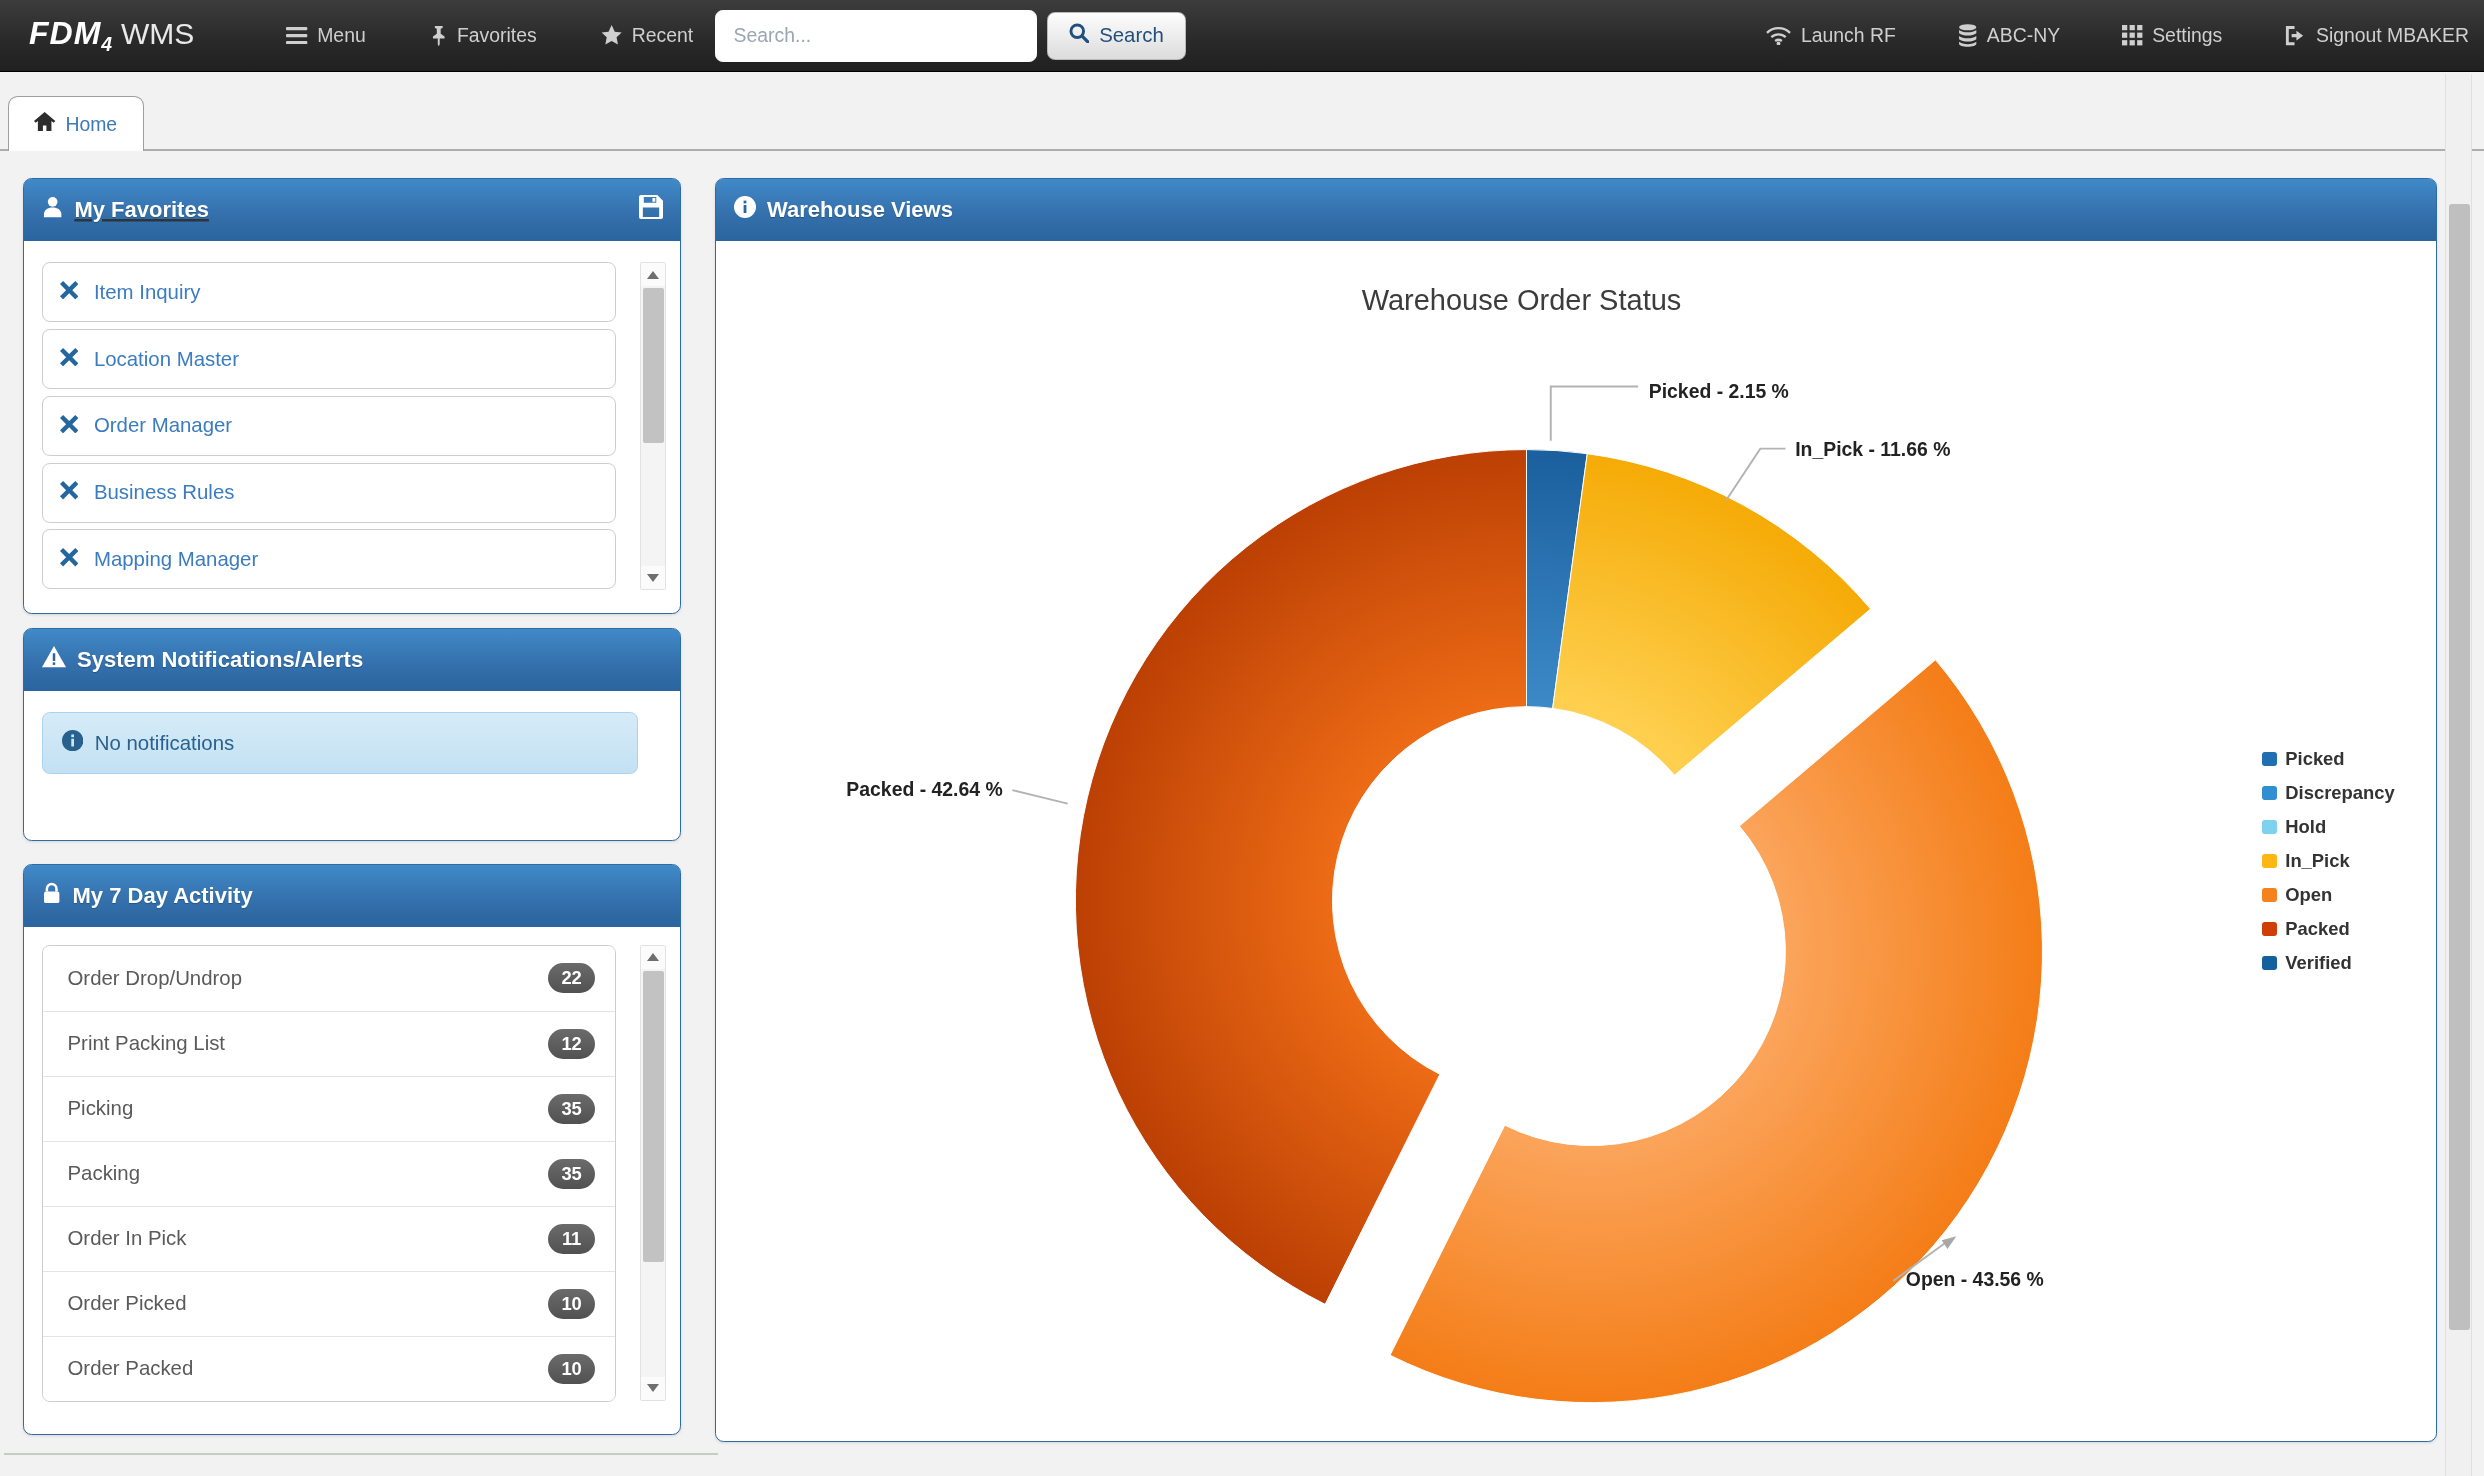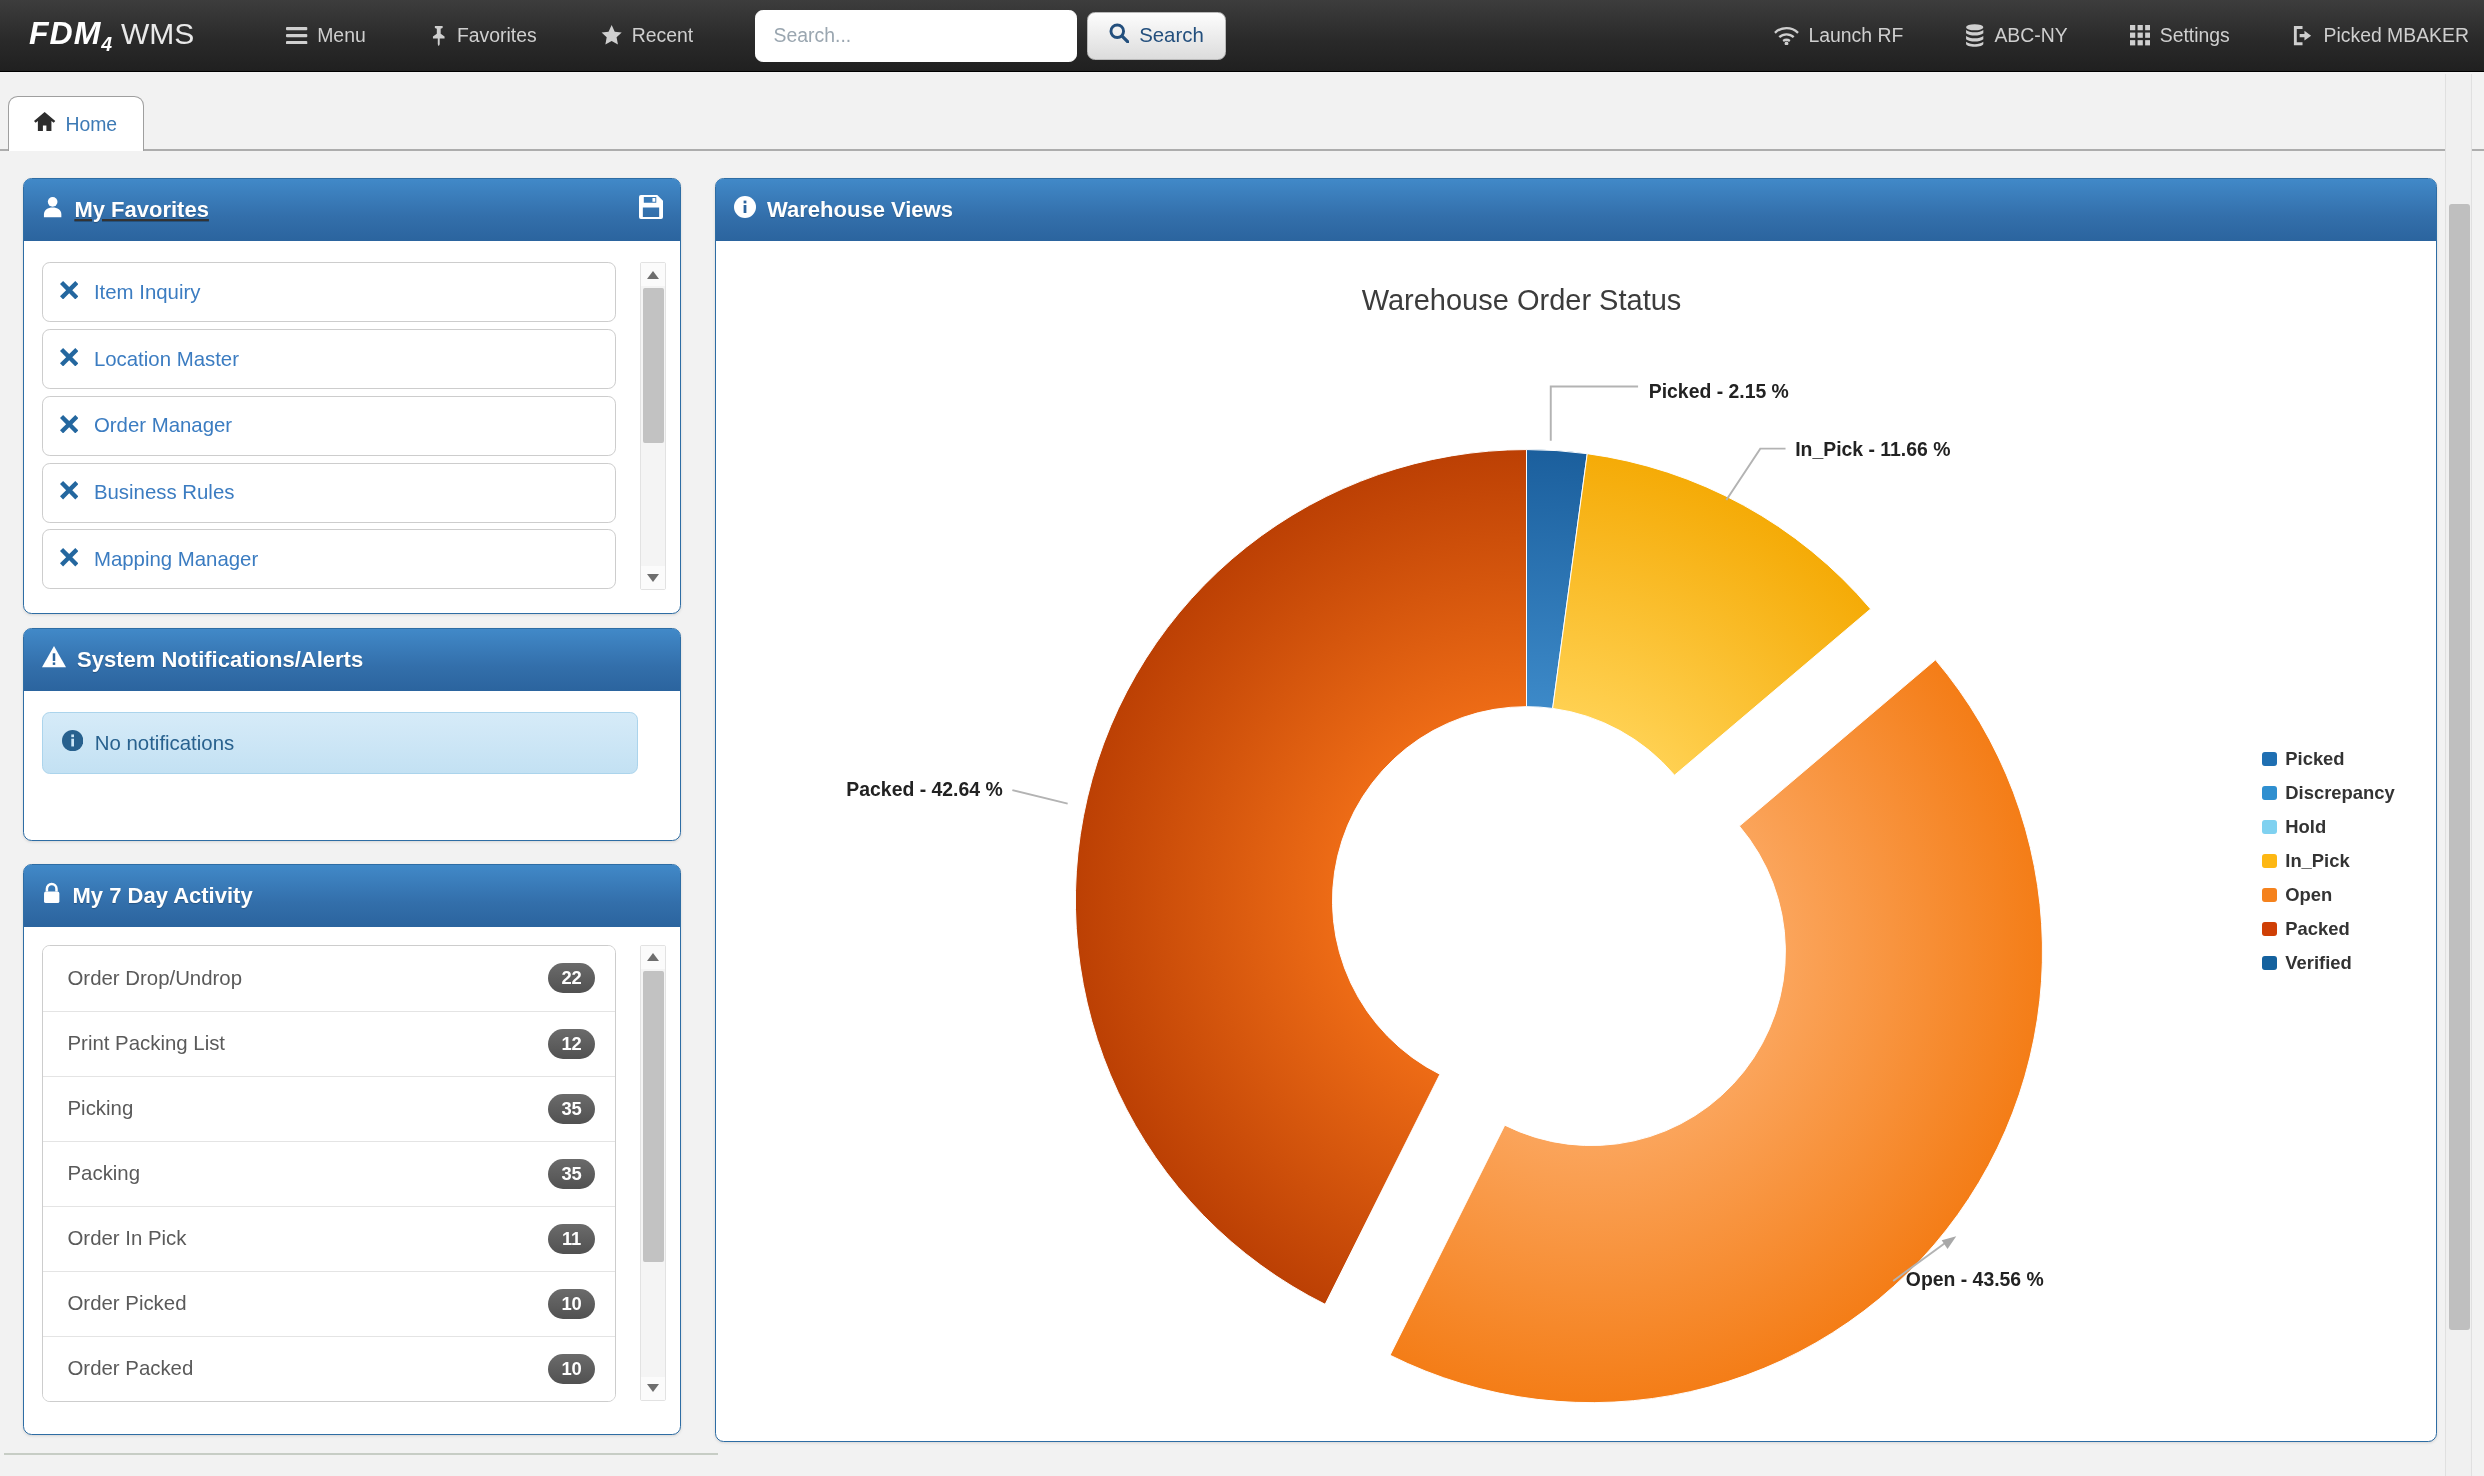--- a/index.html
+++ b/index.html
@@ -18,21 +18,21 @@
   .brand { display:flex; align-items:baseline; margin-left:29px; cursor:pointer; white-space:nowrap; }
   .brand .fdm { font-size:32px; font-weight:bold; font-style:italic; color:#fff; letter-spacing:1px; }
   .brand .fdm sub { font-size:19.4px; }
   .brand .wms { font-size:30px; font-weight:400; color:#e9e9e9; margin-left:7.8px; }
   .nav-item {
     display:flex; align-items:center; gap:9.7px; color:#cfcfcf; font-size:19.4px;
     cursor:pointer; white-space:nowrap;
   }
   .nav-item svg { display:block; }
   .nav-left { display:flex; align-items:center; gap:64px; margin-left:92px; }
-  .nav-search { display:flex; align-items:center; margin-left:62px; gap:9.7px; }
+  .nav-search { display:flex; align-items:center; margin-left:22px; gap:9.7px; }
   .search-input {
     width:322px; height:52px; border:1px solid #fff; border-radius:7.8px;
     font-size:19.4px; padding:0 17.5px; color:#444; background:#fff; outline:none;
     font-family:"Liberation Sans", sans-serif;
   }
   .search-input::placeholder { color:#9aa6b0; }
   .search-btn {
     height:48px; padding:0 21.3px; border-radius:7.8px; border:1px solid #b9b9b9;
     background:linear-gradient(180deg,#fdfdfd,#dcdcdc);
     font-size:20.4px; color:#234f7d; font-weight:500; display:flex; align-items:center; gap:9.7px;
@@ -213,21 +213,21 @@
             </svg>
         </span>
         <span>Settings</span>
       </div>
       <div class="nav-item">
         <span>
           <svg width="22" height="21.3" viewBox="0 0 23 22">
               <path fill="#cfcfcf" d="M2 1h9v3H5v14h6v3H2zM13 6l7 5-7 5v-3.4H8v-3.2h5z"></path>
             </svg>
         </span>
-        <span>Picked MBAKER</span>
+        <span>Signout MBAKER</span>
       </div>
     </nav>
   </header>
 
   <div class="tabline"></div>
   <div class="tab">
     <span>
       <svg width="21.3" height="19.4" viewBox="0 0 22 20">
           <path fill="#2d2d2d" d="M11 0l11 9.3-1.7 1.9L18 9.2V20h-5.2v-6H9.2v6H4V9.2l-2.3 2L0 9.3z"></path>
         </svg>

